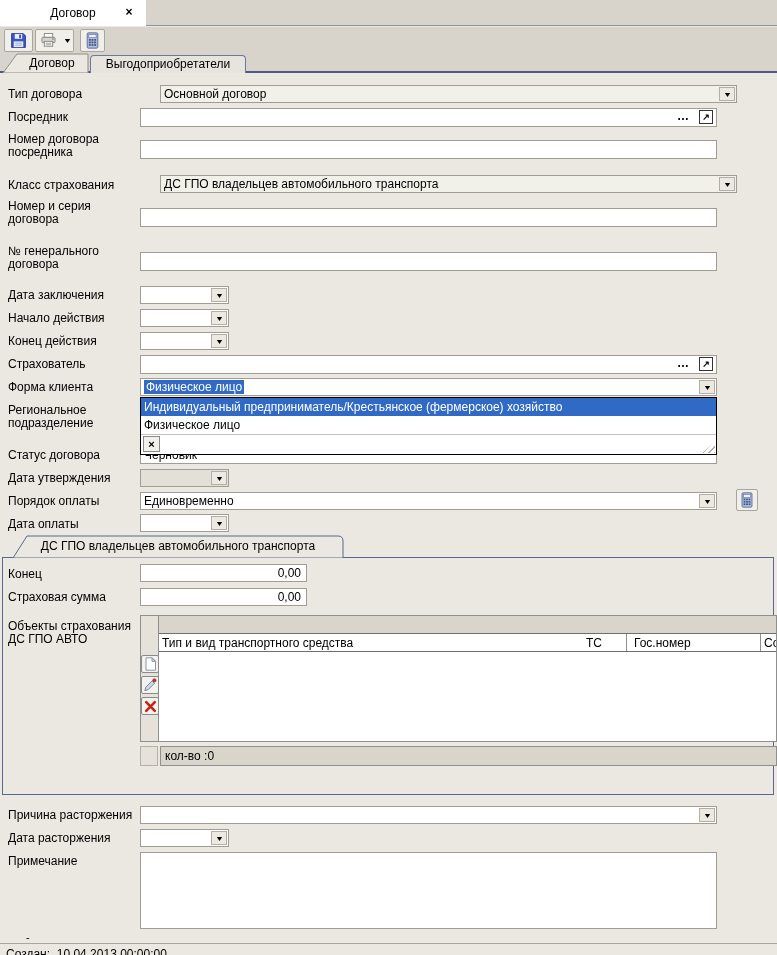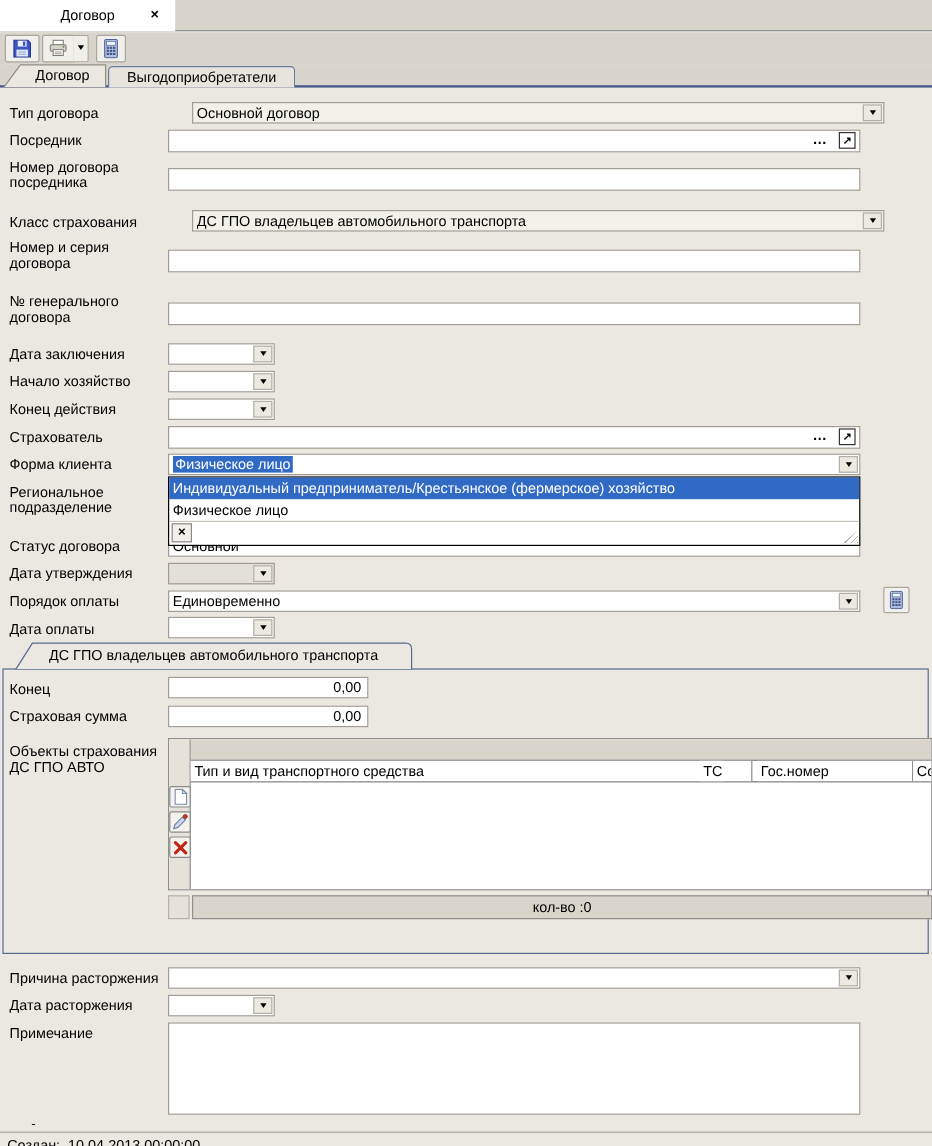--- a/index.html
+++ b/index.html
@@ -87,21 +87,21 @@
     border-top:1px solid #6e6e6e; border-bottom:1px solid #6e6e6e; background:#fff; }
   .gc { position:absolute; top:0; height:100%; padding:2px 3px; font-size:12px;
     white-space:nowrap; overflow:hidden; border-right:1px solid #8f8f8f; background:#fff; }
   .rowbtn { position:absolute; width:18px; height:18px; background:#f4f2ec;
     border:1px solid #8a8a8a; border-radius:2px; display:flex; align-items:center;
     justify-content:center; z-index:4; }
   .grid-footer-gutter { position:absolute; left:140px; top:746px; width:18px; height:20px;
     background:#e6e2da; border:1px solid #b5b1a9; }
   .grid-footer { position:absolute; left:160px; top:746px; width:617px; height:20px;
     background:#d9d5ca; border:1px solid #8f8f8f; padding:2px 4px; font-size:12px;
-    white-space:nowrap; overflow:hidden;text-align:center; }
+    white-space:nowrap; overflow:hidden; }
 
   
   textarea.note { position:absolute; resize:none; border:1px solid #a19d95;
     background:#fff; font-family:"Liberation Sans", sans-serif; font-size:12px; }
   .minidash { position:absolute; left:26px; top:931px; font-size:11px; }
   .statusbar { position:absolute; left:0; top:943px; width:777px; height:12px;
     background:#ebe8e1; border-top:1px solid #a9a59d; }
   .status-text { position:absolute; left:6px; top:3px; white-space:pre; font-size:12px; }
 </style>
 </head>
@@ -165,21 +165,21 @@
 <div class="slanttab-label" style="left:18px; top:56px; width:68px;">Договор</div>
 <div class="inactive-tab">Выгодоприобретатели</div>
 
 <div class="lbl" style="top:88px;">Тип договора</div>
 <div class="lbl" style="top:111px;">Посредник</div>
 <div class="lbl" style="top:133px;">Номер договора посредника</div>
 <div class="lbl" style="top:179px;">Класс страхования</div>
 <div class="lbl" style="top:200px;">Номер и серия договора</div>
 <div class="lbl" style="top:245px;">№ генерального договора</div>
 <div class="lbl" style="top:289px;">Дата заключения</div>
-<div class="lbl" style="top:312px;">Начало хозяйство</div>
+<div class="lbl" style="top:312px;">Начало действия</div>
 <div class="lbl" style="top:335px;">Конец действия</div>
 <div class="lbl" style="top:358px;">Страхователь</div>
 <div class="lbl" style="top:381px;">Форма клиента</div>
 <div class="lbl" style="top:404px;">Региональное подразделение</div>
 <div class="lbl" style="top:449px;">Статус договора</div>
 <div class="lbl" style="top:472px;">Дата утверждения</div>
 <div class="lbl" style="top:495px;">Порядок оплаты</div>
 <div class="lbl" style="top:518px;">Дата оплаты</div>
 
 <div class="combo tint" style="left:140px; top:85px; width:577px; height:18px;">
@@ -242,21 +242,21 @@
 </div>
 
 <div class="combo" style="left:140px; top:378px; width:577px; height:18px;">
   <span class="combo-text"><span class="hl">Физическое лицо</span></span>
   <span class="combo-btn">
       <span class="arr">▼</span>
     </span>
 </div>
 
 <div class="input" style="left:140px; top:446px; width:577px; height:18px; z-index:1;">
-  <span>Основной</span>
+  <span>Черновик</span>
 </div>
 
 <div class="ddl">
   <div class="ddl-item sel">Индивидуальный предприниматель/Крестьянское (фермерское) хозяйство</div>
   <div class="ddl-item">Физическое лицо</div>
   <div class="ddl-foot">
     <span class="ddl-clear">×</span>
     <span class="grip"></span>
   </div>
 </div>

